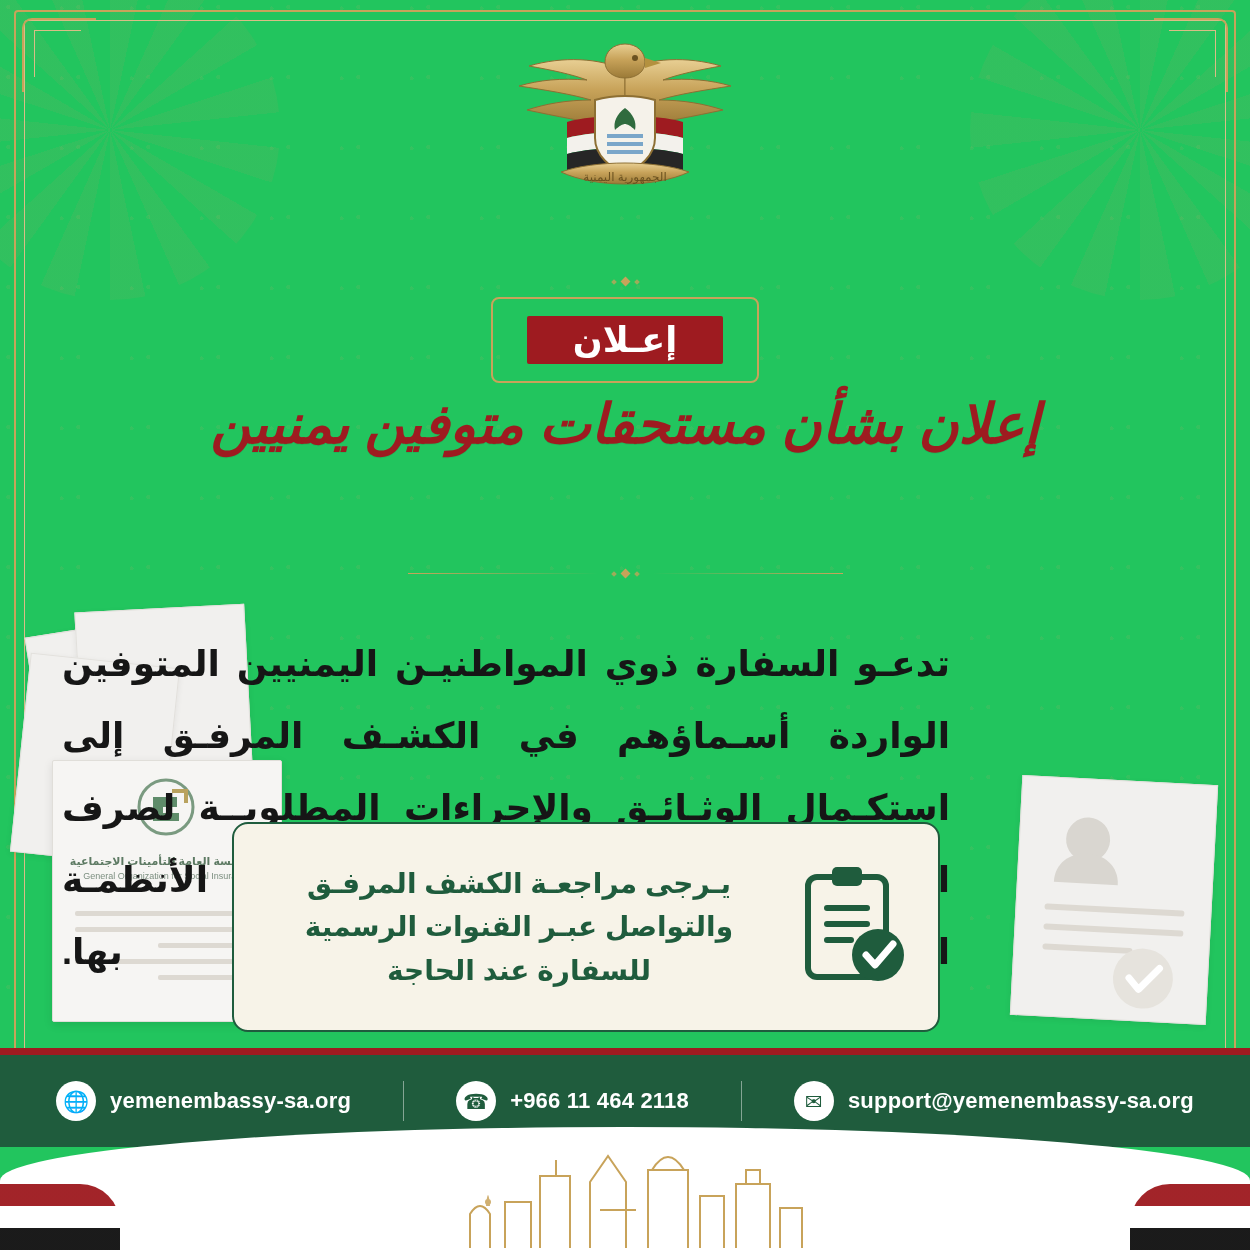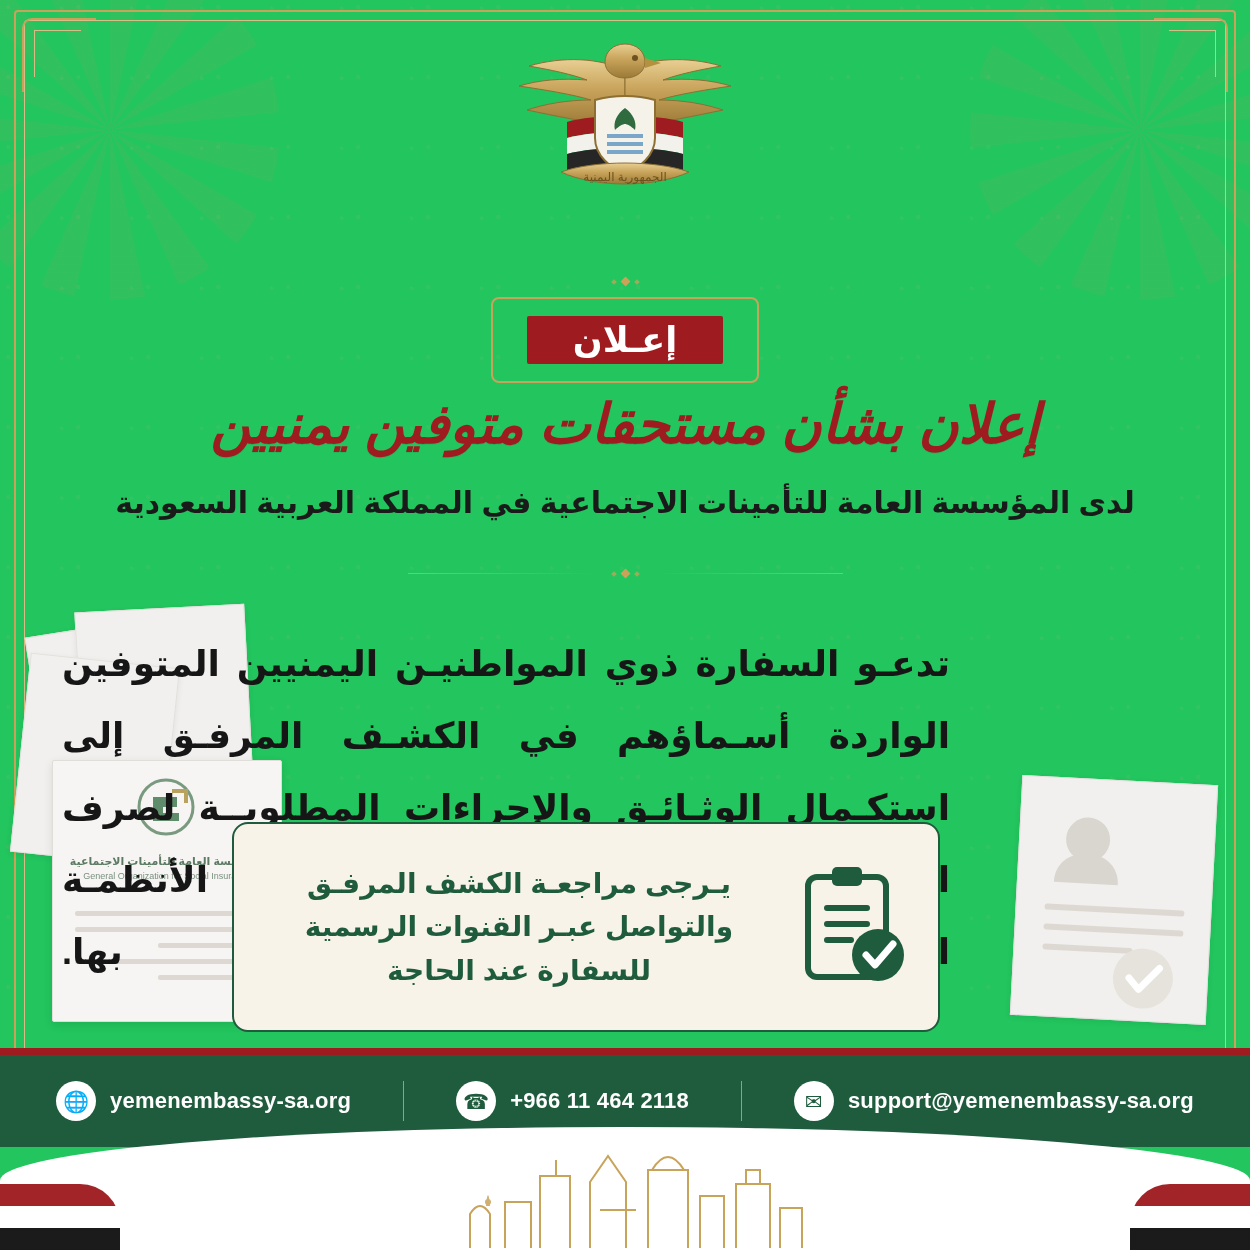--- a/index.html
+++ b/index.html
@@ -280,21 +280,20 @@
       <span class="dia sm"></span>
   </div>
 
   <div class="badge-zone">
     <div class="badge-outline">
       <div class="badge">إعـلان</div>
     </div>
   </div>
 
   <div class="headline">إعلان بشأن مستحقات متوفين يمنيين</div>
-  <div class="subhead">لدى المؤسسة العامة للتأمينات الاجتماعية في المملكة العربية السعودية</div>
 
   <div class="sep-mid">
     <span class="sep-line"></span>
     <span class="diamonds">
         <span class="dia sm"></span>
         <span class="dia"></span>
         <span class="dia sm"></span>
       </span>
     <span class="sep-line rev"></span>
   </div>

